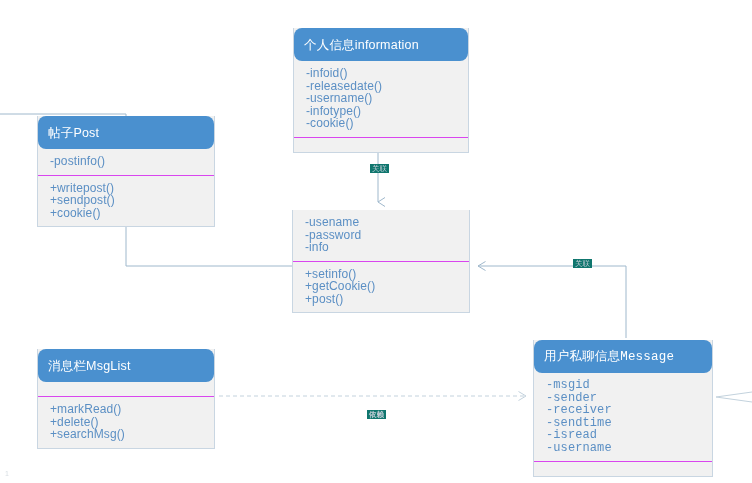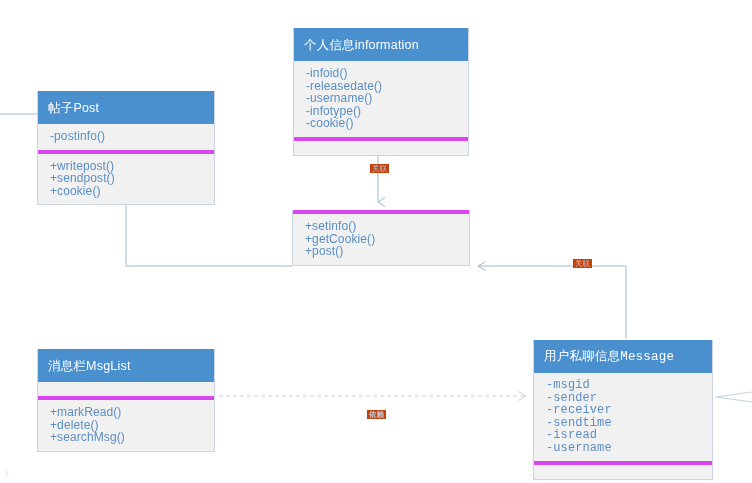--- a/index.html
+++ b/index.html
@@ -40,28 +40,29 @@
     box-sizing: border-box;
     background: #4a90cf;
     color: #ffffff;
     font-size: 12.5px;
     line-height: 1;
     padding: 11px 0 0 10px;
     height: 33px;
     letter-spacing: 0.2px;
     white-space: nowrap;
     overflow: hidden;
+    border-radius: 8px;
   }
   .uml-compartment {
     box-sizing: border-box;
     padding: 6px 0 7px 12px;
     background: #f1f1f1;
   }
   .uml-compartment.divided {
-    border-top: 4px solid #d946ef;
+    border-top: 1px solid #d946ef;
   }
   .uml-compartment.empty {
     padding-top: 7px;
     padding-bottom: 7px;
     min-height: 14px;
   }
   .uml-member {
     font-size: 12px;
     line-height: 12.5px;
     color: #5b8fc4;
@@ -70,21 +71,21 @@
   }
 
   
   .edge-label {
     position: absolute;
     font-family: "DejaVu Sans", "Liberation Sans", sans-serif;
     font-size: 7.5px;
     line-height: 9px;
     color: #c2cdd6;
     white-space: nowrap;
-    background: #c2410c;
+    background: #0f766e;
     padding: 0 2px;
   }
   .corner-mark {
     position: absolute;
     font-size: 7px;
     color: #d7dde2;
     line-height: 8px;
   }
 </style>
 </head>
@@ -138,33 +139,38 @@
     <div class="uml-compartment">
       <div class="uml-member">-infoid()</div>
       <div class="uml-member">-releasedate()</div>
       <div class="uml-member">-username()</div>
       <div class="uml-member">-infotype()</div>
       <div class="uml-member">-cookie()</div>
     </div>
     <div class="uml-compartment divided empty"></div>
   </div>
 
-  <div class="uml-class" style="left:37px; top:91px; width:178px;">
+  <div class="uml-class" style="left:37px; top:116px; width:178px;">
     <div class="uml-header">帖子Post</div>
     <div class="uml-compartment">
       <div class="uml-member">-postinfo()</div>
     </div>
     <div class="uml-compartment divided">
       <div class="uml-member">+writepost()</div>
       <div class="uml-member">+sendpost()</div>
       <div class="uml-member">+cookie()</div>
     </div>
   </div>
 
   <div class="uml-class" style="left:292px; top:210px; width:178px;">
+    <div class="uml-compartment">
+      <div class="uml-member">-usename</div>
+      <div class="uml-member">-password</div>
+      <div class="uml-member">-info</div>
+    </div>
     <div class="uml-compartment divided">
       <div class="uml-member">+setinfo()</div>
       <div class="uml-member">+getCookie()</div>
       <div class="uml-member">+post()</div>
     </div>
   </div>
 
   <div class="uml-class" style="left:37px; top:349px; width:178px;">
     <div class="uml-header">消息栏MsgList</div>
     <div class="uml-compartment empty"></div>

